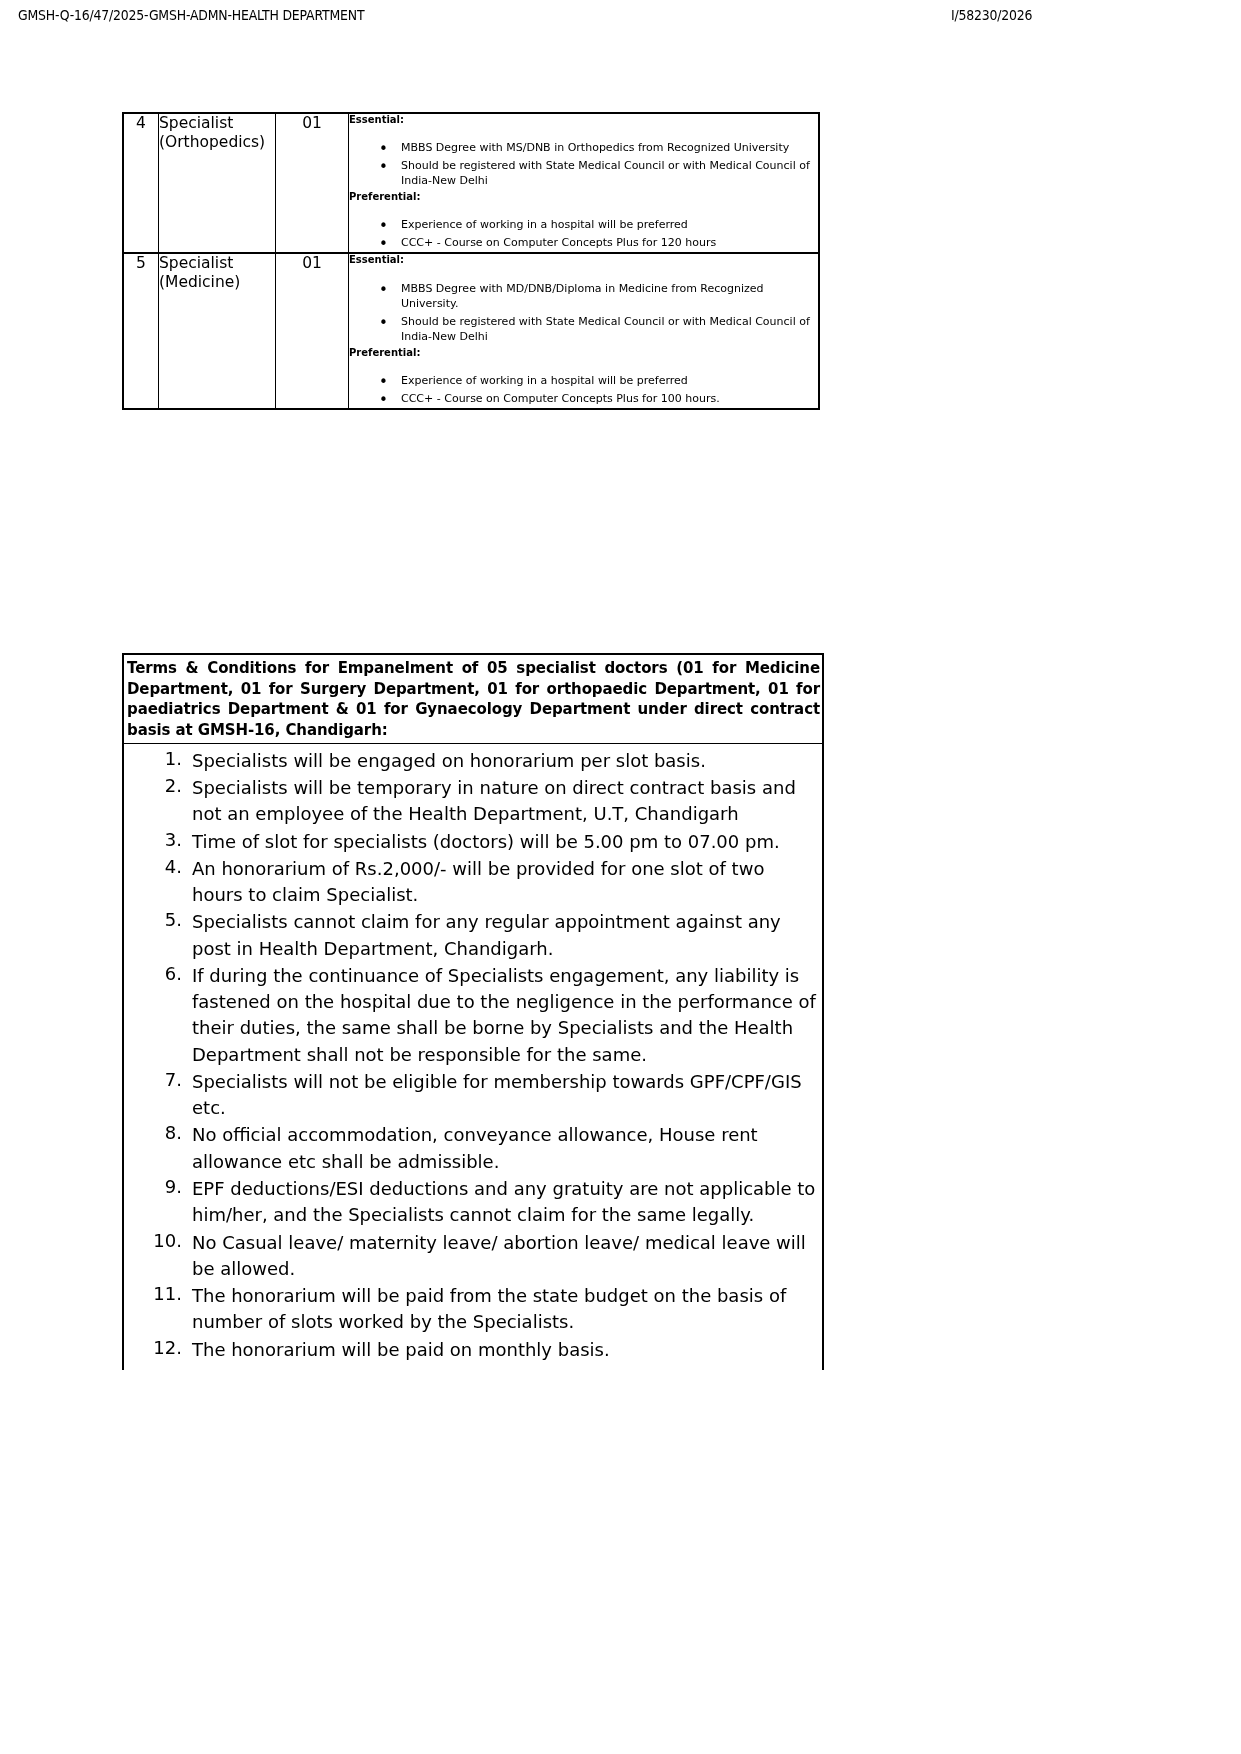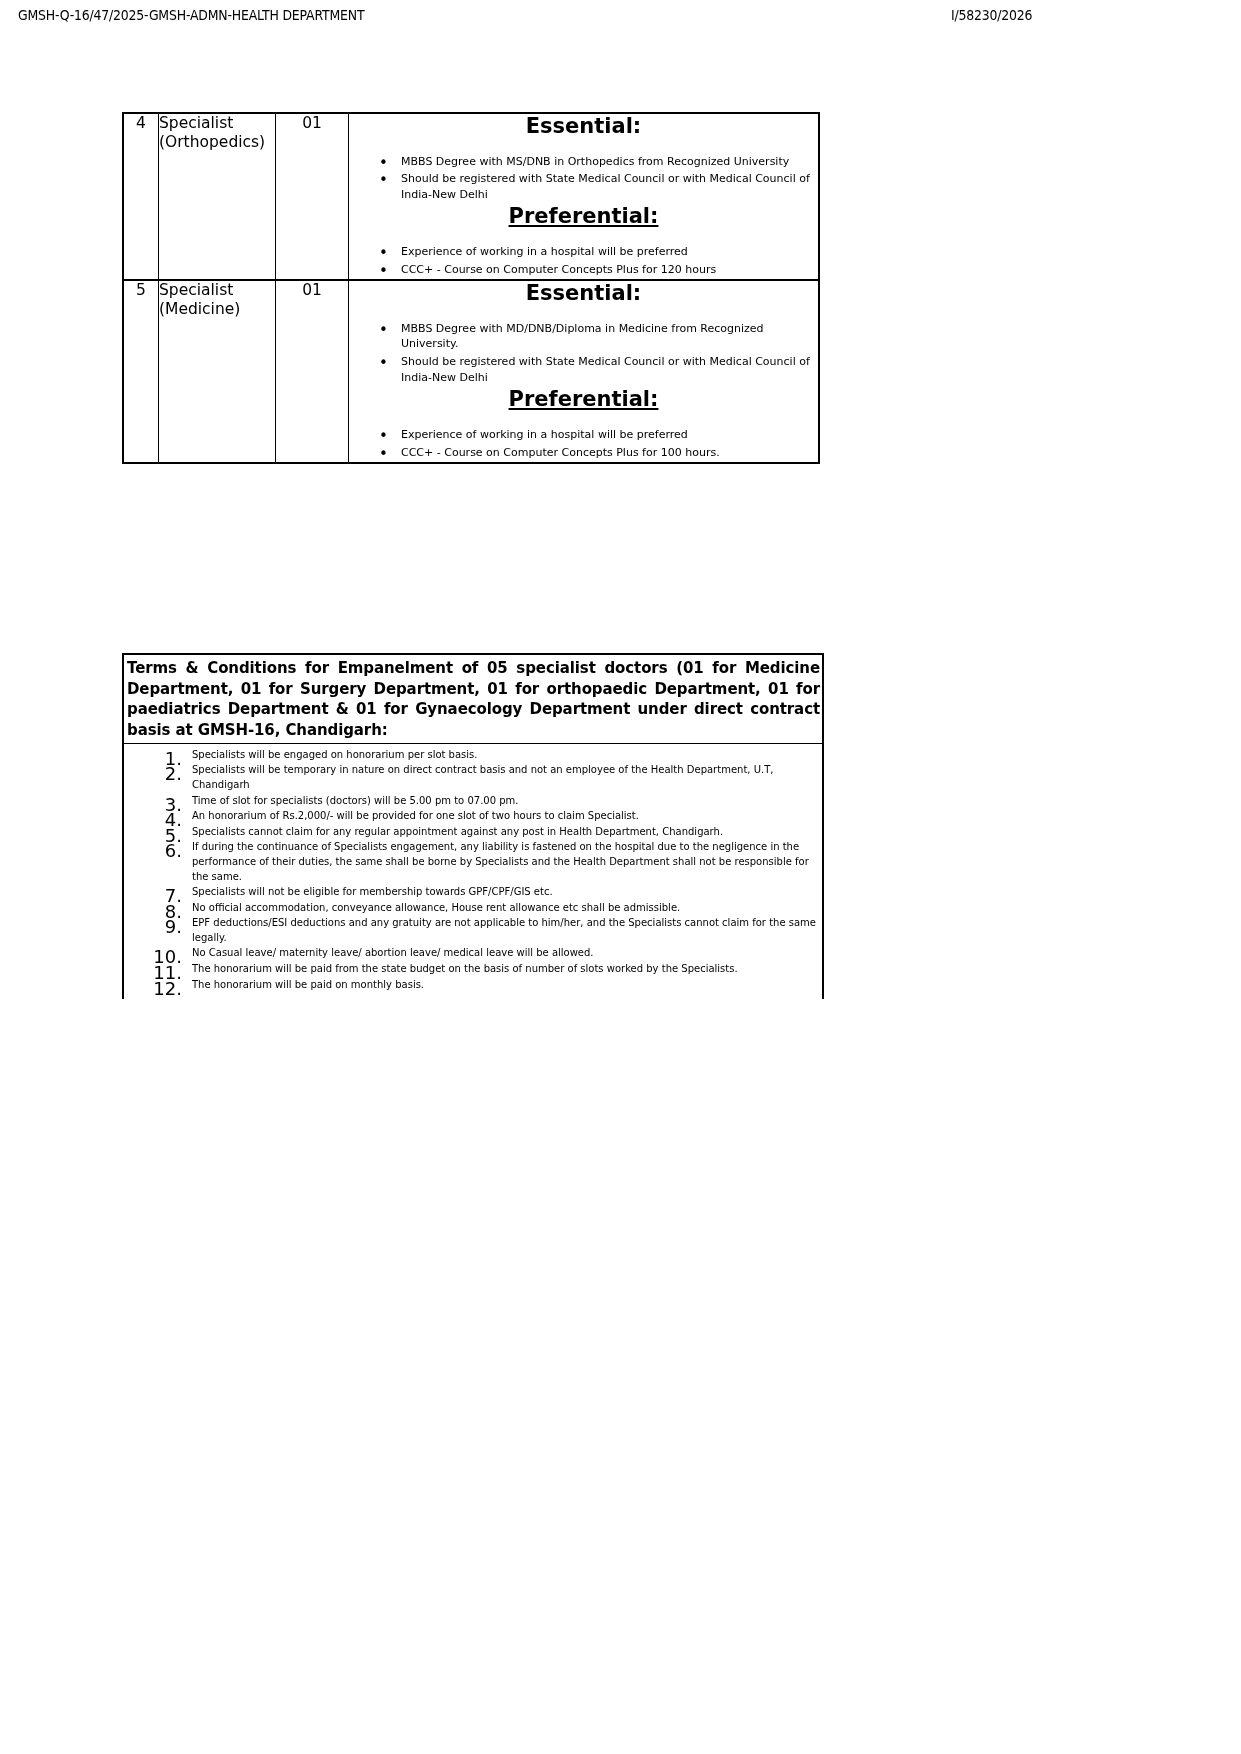--- a/index.html
+++ b/index.html
@@ -76,25 +76,24 @@
   }
   td.c-sr   { width: 34px;  text-align: center; padding-top: 14px; }
   td.c-post { width: 116px; padding: 14px 2px 8px 4px; }
   td.c-no   { width: 72px;  text-align: center; padding-top: 14px; }
   td.c-qual { width: auto;  padding: 14px 6px 10px 4px; }
 
   .post-line { white-space: nowrap; }
 
   .qual-head {
     font-weight: bold;
-    font-size: 21px;
+    font-size: 10px;
     margin: 0 0 14px 0;
-    text-align: center;
-  }
-  .qual-head.second { margin-top: 2px; margin-bottom: 14px; text-decoration: underline; }
+  }
+  .qual-head.second { margin-top: 2px; margin-bottom: 14px; }
 
   ul.bul {
     list-style: none;
     margin: 0 0 0 0;
     padding: 0 0 0 52px;
   }
   ul.bul li {
     position: relative;
     margin: 0 0 2px 0;
     font-size: 11px;
@@ -133,21 +132,21 @@
     list-style: none;
     margin: 0;
     padding: 4px 4px 6px 0;
     counter-reset: tnum;
   }
   ol.terms-list li {
     counter-increment: tnum;
     position: relative;
     padding-left: 68px;
     margin-bottom: 1px;
-    font-size: 10px;
+    font-size: 18px;
     line-height: 1.46;
   }
   ol.terms-list li::before {
     content: counter(tnum) ".";
     position: absolute;
     left: 0;
     top: -2px;
     width: 58px;
     text-align: right;
     font-size: 18px;

